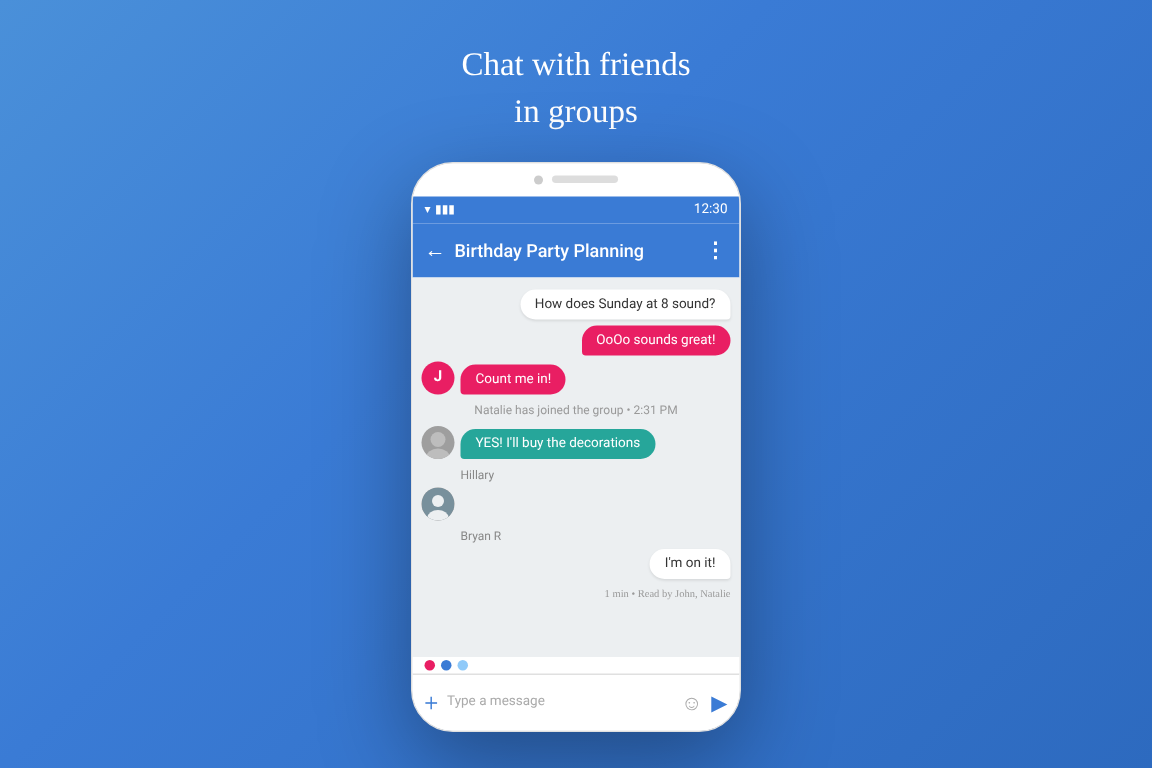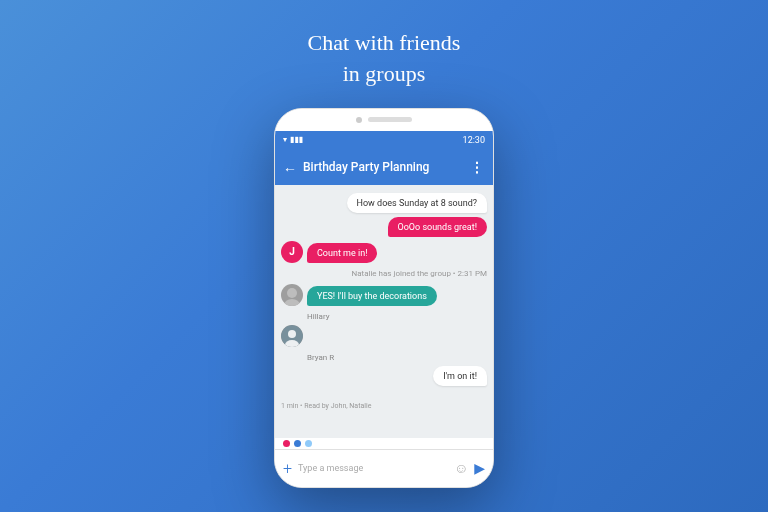--- a/index.html
+++ b/index.html
@@ -203,21 +203,21 @@
     }
 
     .msg-name {
       font-size: 8px;
       color: #888;
       margin-top: 2px;
       margin-left: 26px;
     }
 
     .system-msg {
-      text-align: right;
+      text-align: center;
       font-size: 8px;
       color: #999;
       padding: 2px 0;
     }
 
     .msg-bubble-teal {
       background: #26a69a;
       border-radius: 16px 16px 16px 4px;
       padding: 5px 10px;
       font-size: 9px;
@@ -233,21 +233,23 @@
       color: #fff;
       max-width: 75%;
       display: flex;
       align-items: center;
       gap: 3px;
     }
 
     .msg-meta-right {
       font-size: 7px;
       color: #999;
-      margin-top: 12px;
+      text-align: right;
+      margin-top: 2px;
+      font-family: Liberation Serif, serif;
     }
 
     .chat-input-bar {
       background: #fff;
       height: 38px;
       display: flex;
       align-items: center;
       padding: 0 8px;
       gap: 6px;
       border-top: 1px solid #e0e0e0;

